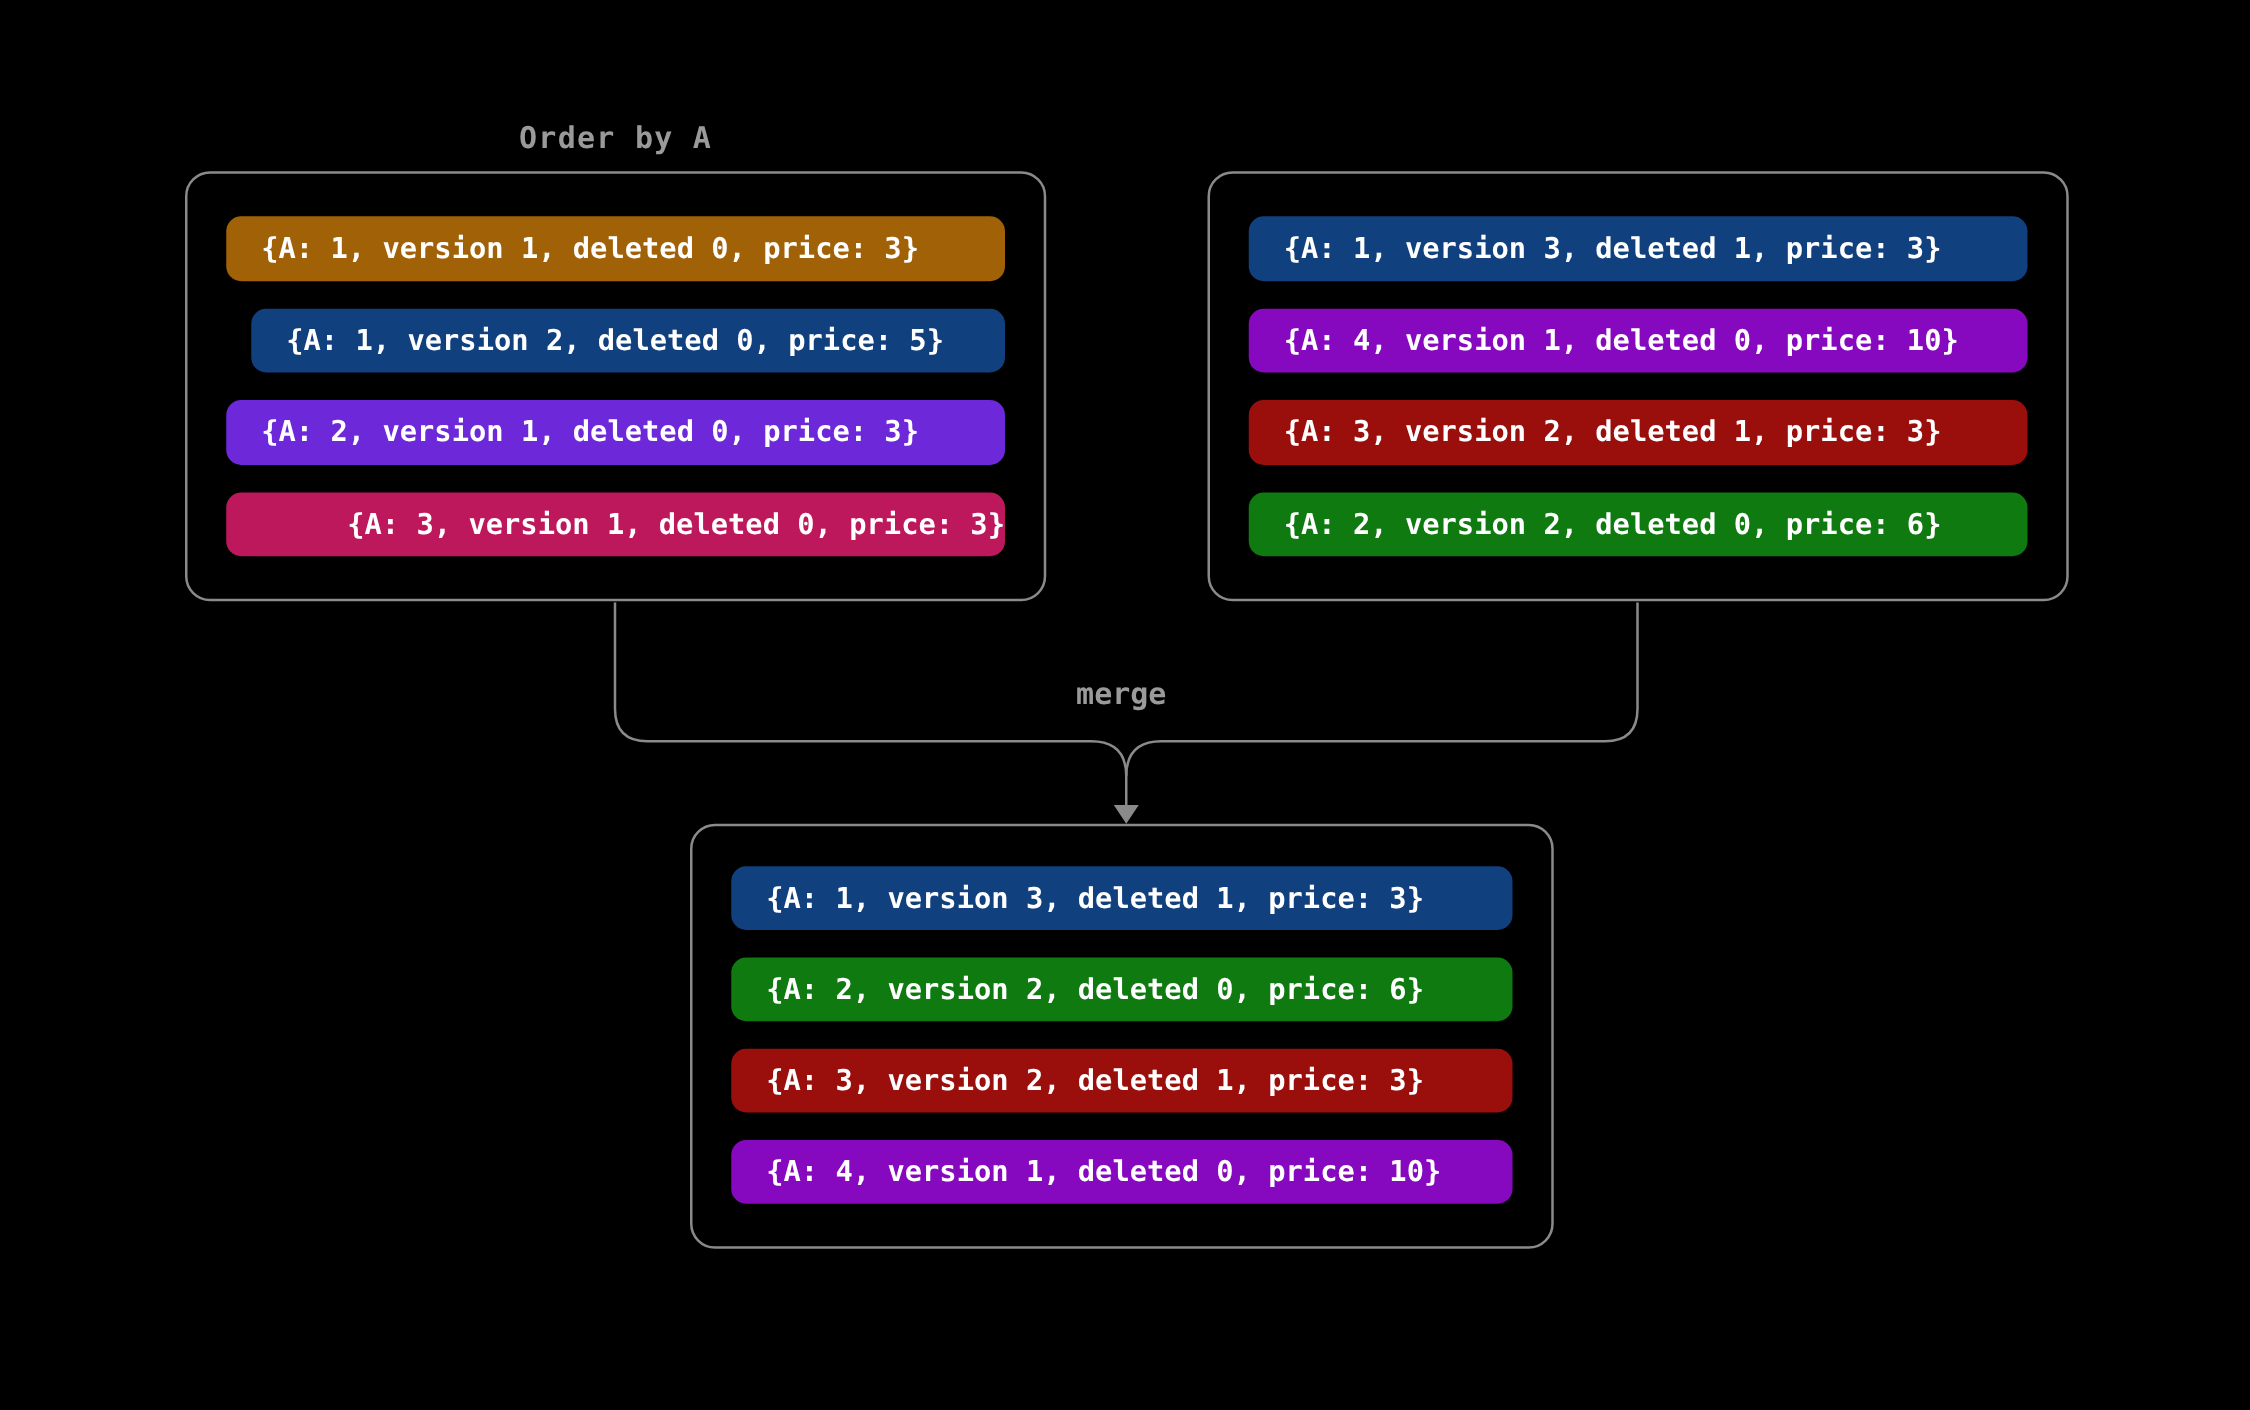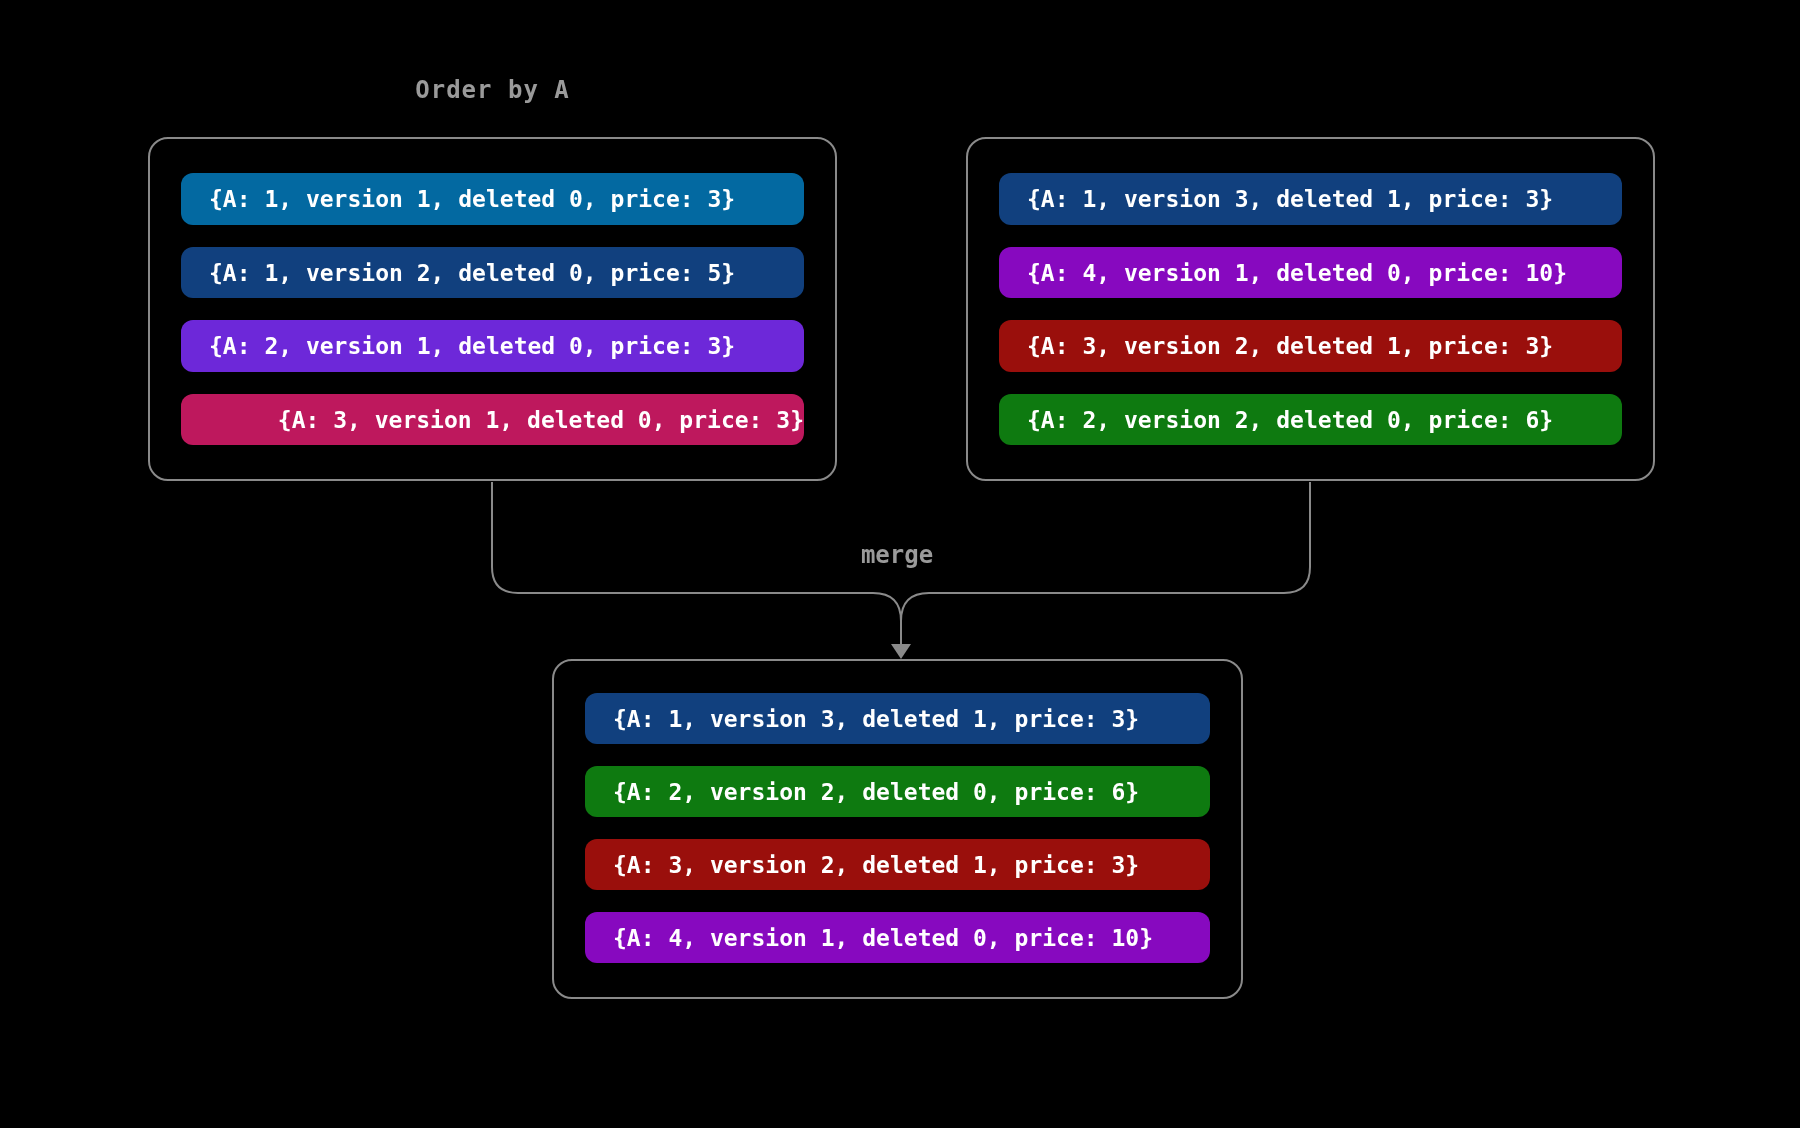--- a/index.html
+++ b/index.html
@@ -12,21 +12,21 @@
   html, body {
     width: 1800px; height: 1128px;
     background: var(--bg);
     overflow: hidden;
     font-family: "DejaVu Sans Mono", monospace;
   }
   .stage { position: relative; width: 1800px; height: 1128px; background: var(--bg); }
 
   .box-title {
     position: absolute;
-    top: 76px;
+    top: 96px;
     height: 30px;
     text-align: center;
     font-size: 24px;
     font-weight: bold;
     letter-spacing: 1px;
     color: var(--label);
   }
   #title-left  { left: 148px; width: 689px; }
   #title-right { left: 966px; width: 689px; }
 
@@ -84,22 +84,22 @@
 </style>
 </head>
 <body>
 
 <div class="stage">
 
   <div class="box-title" id="title-left">Order by A</div>
 
 
   <div class="outer-box" id="box-left">
-      <div class="row" style="background: #0369a1;">{A: 1, version 1, deleted 0, price: 3}</div>
-      <div class="row" style="background: rgb(17, 64, 126);">{A: 1, version 2, deleted 0, price: 5}</div>
+      <div class="row" style="background: #a16207;">{A: 1, version 1, deleted 0, price: 3}</div>
+      <div class="row" style="background: rgb(17, 64, 126); margin-left: 20px;">{A: 1, version 2, deleted 0, price: 5}</div>
       <div class="row" style="background: #6d28d9;">{A: 2, version 1, deleted 0, price: 3}</div>
       <div class="row" style="background: #be185d; text-align: right;">{A: 3, version 1, deleted 0, price: 3}</div>
     </div>
 
   <div class="outer-box" id="box-right">
       <div class="row" style="background: rgb(17, 64, 126);">{A: 1, version 3, deleted 1, price: 3}</div>
       <div class="row" style="background: rgb(135, 9, 191);">{A: 4, version 1, deleted 0, price: 10}</div>
       <div class="row" style="background: rgb(154, 15, 12);">{A: 3, version 2, deleted 1, price: 3}</div>
       <div class="row" style="background: rgb(14, 122, 16);">{A: 2, version 2, deleted 0, price: 6}</div>
     </div>

